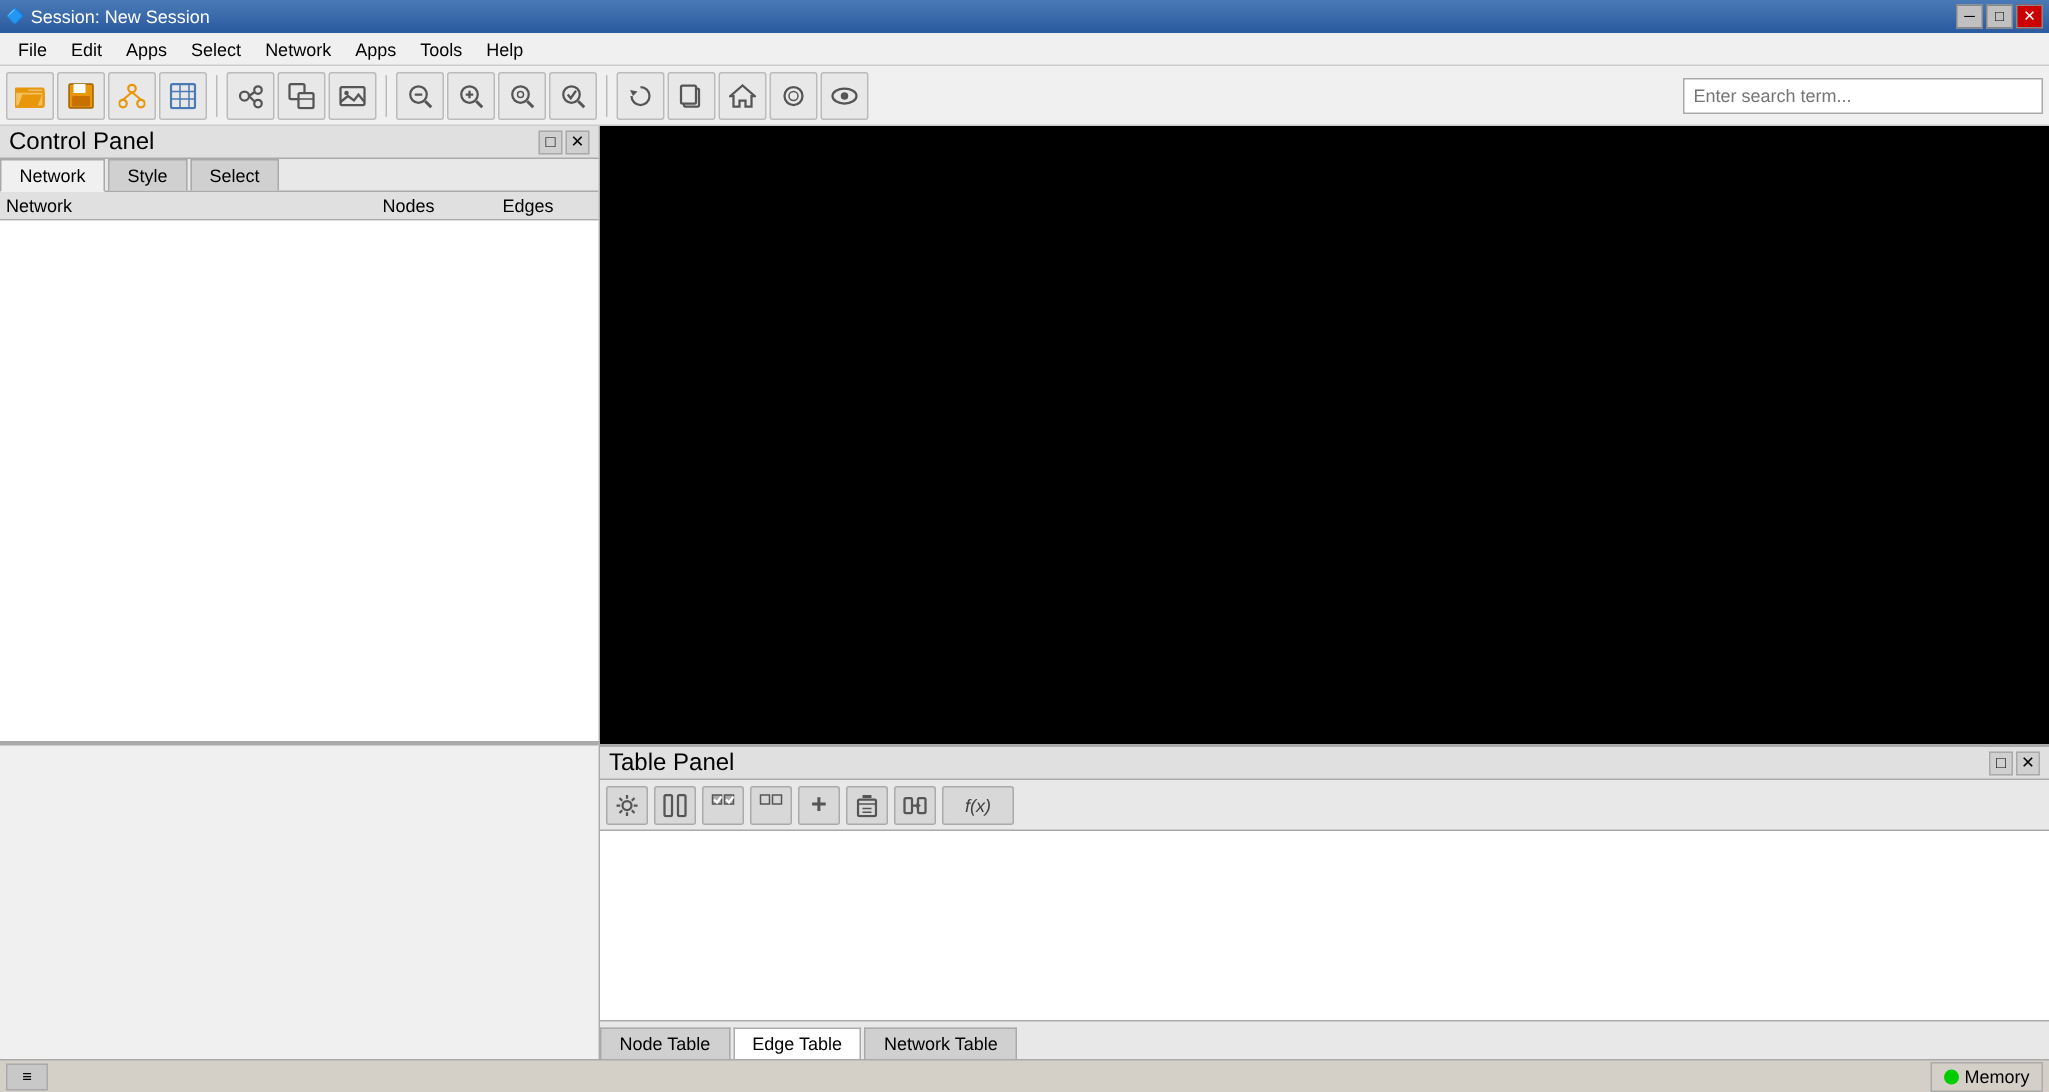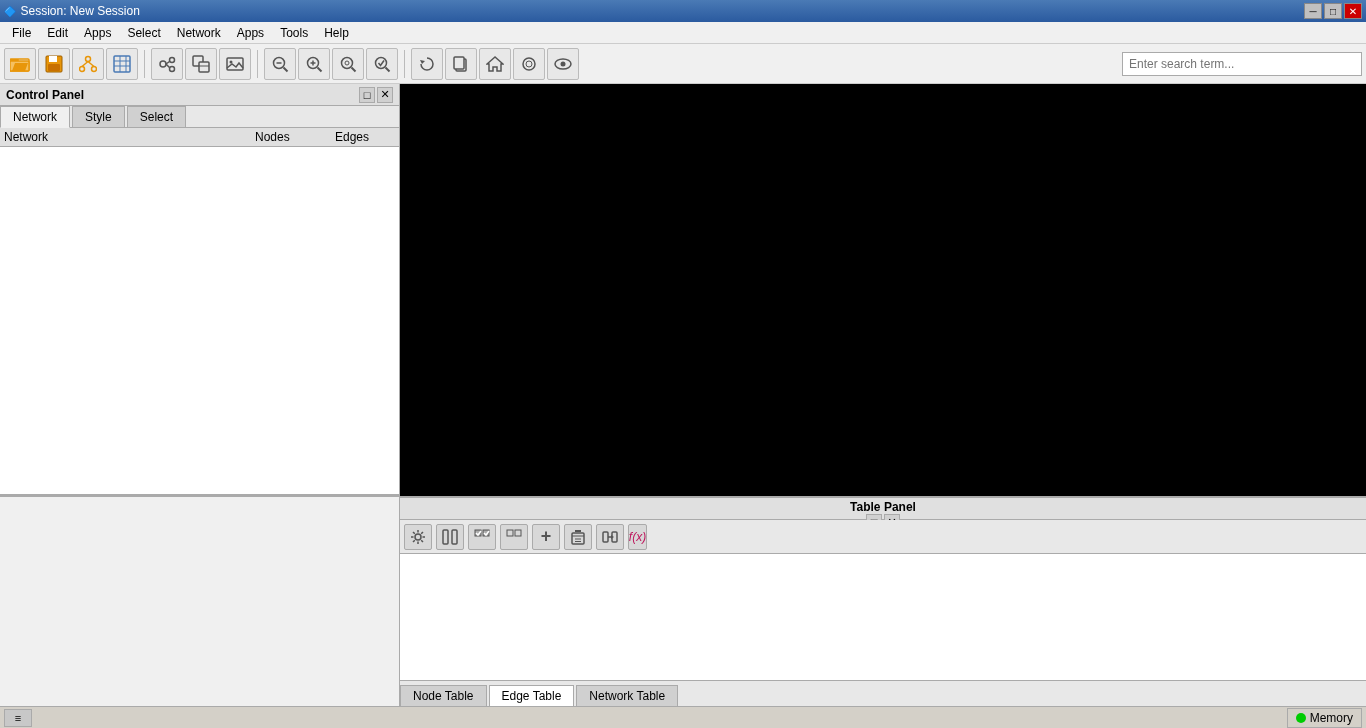--- a/index.html
+++ b/index.html
@@ -97,21 +97,21 @@
     }
     .panel-header {
       background: #e0e0e0;
       border-bottom: 1px solid #aaa;
       padding: 2px 6px;
       display: flex;
       align-items: center;
       justify-content: space-between;
       height: 22px;
     }
-    .panel-title { font-size: 12px; font-weight: bold; }
+    .panel-title { font-size: 16px; font-weight: normal; }
     .panel-controls { display: flex; gap: 2px; }
     .panel-ctrl-btn {
       width: 16px; height: 16px;
       border: 1px solid #aaa;
       background: #d0d0d0;
       display: flex; align-items: center; justify-content: center;
       font-size: 11px; cursor: pointer;
     }
 
     
@@ -180,21 +180,20 @@
       flex-direction: column;
     }
     .table-panel-header {
       background: #e0e0e0;
       border-bottom: 1px solid #aaa;
       padding: 2px 6px;
       display: flex;
       align-items: center;
       justify-content: space-between;
       height: 22px;
-      flex-direction: column;
     }
     .table-toolbar {
       height: 34px;
       background: #e8e8e8;
       border-bottom: 1px solid #aaa;
       display: flex;
       align-items: center;
       padding: 0 4px;
       gap: 4px;
     }
@@ -540,21 +539,21 @@
 
         <div class="table-toolbar-btn" title="Map Columns">
           <svg width="16" height="16" viewBox="0 0 16 16">
             <rect x="1" y="3" width="5" height="10" fill="none" stroke="#555" stroke-width="1.5" rx="1"></rect>
             <rect x="10" y="3" width="5" height="10" fill="none" stroke="#555" stroke-width="1.5" rx="1"></rect>
             <line x1="6" y1="8" x2="10" y2="8" stroke="#555" stroke-width="1.5"></line>
             <polygon points="9,6 12,8 9,10" fill="#555"></polygon>
           </svg>
         </div>
 
-        <div class="table-toolbar-btn" title="Function" style="font-style:italic; font-size:12px; color:#be185d; width:19px;">f(x)</div>
+        <div class="table-toolbar-btn" title="Function" style="font-style:italic; font-size:12px; color:#404040; width:48px;">f(x)</div>
       </div>
 
       <div class="table-content">
       </div>
 
       <div class="table-tabs">
         <div class="table-tab">Node Table</div>
         <div class="table-tab active">Edge Table</div>
         <div class="table-tab">Network Table</div>
       </div>

